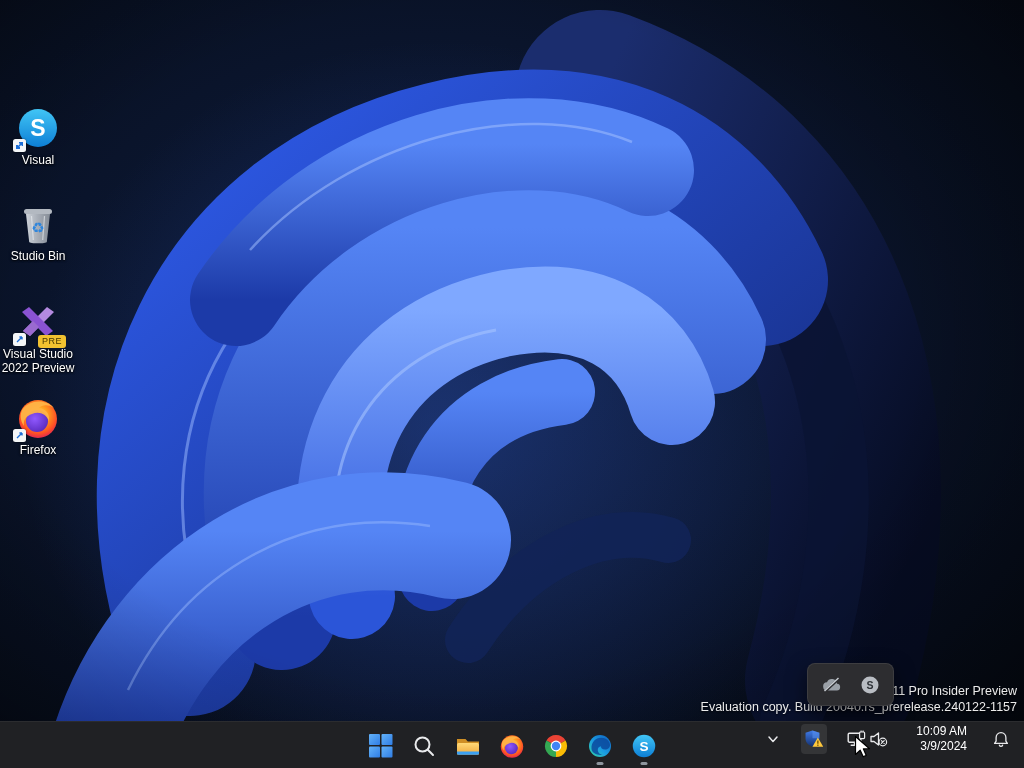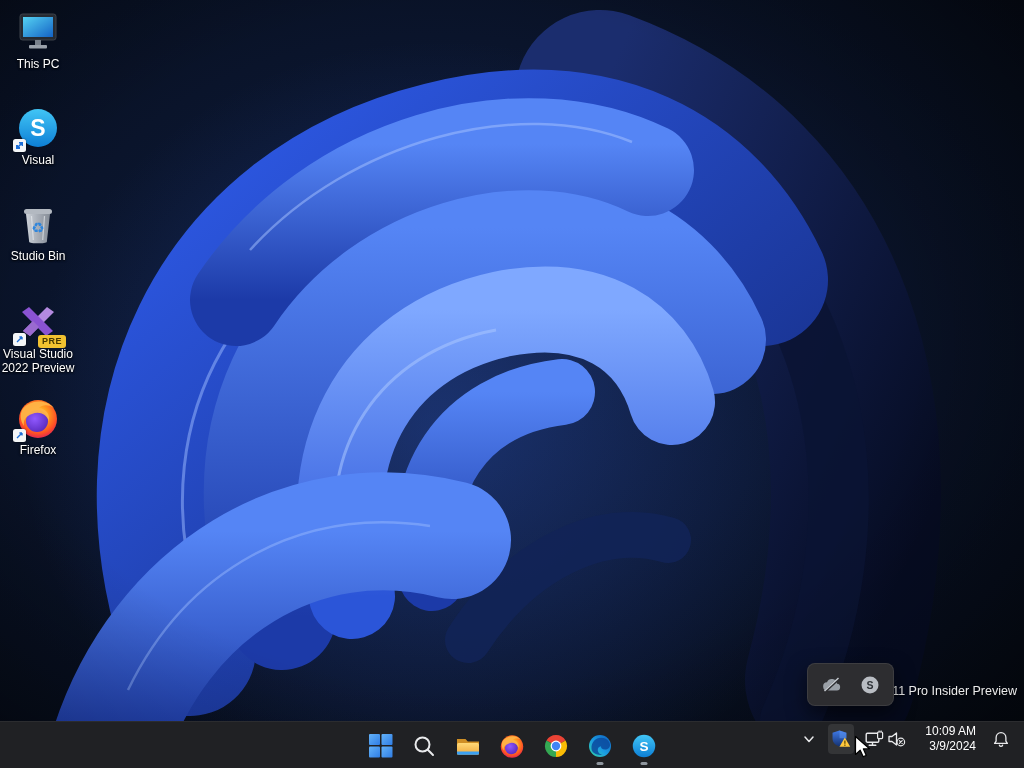--- a/index.html
+++ b/index.html
@@ -11,21 +11,21 @@
 
   
   .dicon{position:absolute;left:1px;width:74px;text-align:center;cursor:default;}
   .dicon .glyph{position:relative;width:44px;height:44px;margin:0 auto 3px auto;}
   .dicon .dlabel{color:#fff;font-size:12px;line-height:14px;
     text-shadow:0 1px 2px rgba(0,0,0,.9),0 0 3px rgba(0,0,0,.7);}
   .shortcut-arrow{position:absolute;left:-3px;bottom:-2px;width:13px;height:13px;
     background:#f4f6f8;border-radius:2.5px;box-shadow:0 0 2px rgba(0,0,0,.6);
     display:flex;align-items:center;justify-content:center;}
   .pre-badge{position:absolute;right:-6px;bottom:-4px;background:#f2c230;
-    color:#473800;font-size:9px;font-weight:bold;line-height:13px;padding:0 4px;
+    color:#473800;font-size:9px;font-weight:normal;line-height:13px;padding:0 4px;
     border-radius:3px;letter-spacing:.5px;}
 
   
   #watermark{position:absolute;right:7px;top:684px;text-align:right;
     color:rgba(255,255,255,.92);font-size:12.5px;line-height:15.5px;
     text-shadow:0 1px 2px rgba(0,0,0,.75);}
 
   
   #tray-flyout{position:absolute;left:807px;top:663px;width:87px;height:43px;
     background:#2d2d30;border:1px solid rgba(255,255,255,.08);border-radius:8px;
@@ -38,21 +38,21 @@
   #taskbar{position:absolute;left:0;bottom:0;width:1024px;height:47px;
     background:#202124;border-top:1px solid rgba(255,255,255,.05);
     box-sizing:border-box;}
   #tb-center{position:absolute;left:50%;top:0;height:47px;transform:translateX(-50%);
     display:flex;align-items:center;gap:4px;}
   .tbtn{position:relative;width:40px;height:40px;border:none;background:transparent;
     border-radius:5px;display:flex;align-items:center;justify-content:center;padding:0;}
   .run-pill{position:absolute;bottom:1px;left:50%;transform:translateX(-50%);
     width:7px;height:3px;border-radius:2px;background:#8f969e;}
   #tb-right{position:absolute;right:0;top:0;height:34px;display:flex;
-    align-items:center;padding-right:10px;gap:6px;}
+    align-items:center;padding-right:10px;gap:15px;}
   .tbtn.sm{width:26px;height:30px;border-radius:4px;}
   .tbtn.hovered{background:rgba(255,255,255,.09);}
   .traygroup{display:flex;align-items:center;gap:3px;padding:4px 5px;border-radius:4px;}
   #clock{color:#fff;font-size:12px;line-height:15px;text-align:right;
     padding:2px 6px 2px 8px;border-radius:4px;}
 
   
   #cursor{position:absolute;left:854px;top:735px;z-index:50;pointer-events:none;}
 </style>
 </head>
@@ -110,37 +110,20 @@
 
     <path d="M110,745 C160,592 302,502 452,540" stroke="url(#petB)" stroke-width="118" fill="none" stroke-linecap="round"></path>
     <path d="M128,690 C186,570 300,506 430,526" stroke="#9dbcff" stroke-width="2.5" fill="none" opacity=".45"></path>
 
     <path d="M236,300 C330,160 520,108 648,170" stroke="url(#petB)" stroke-width="92" fill="none" stroke-linecap="round"></path>
     <path d="M250,250 C350,140 520,96 632,142" stroke="#a8c4ff" stroke-width="2.5" fill="none" opacity=".5"></path>
 
     <rect width="1024" height="768" fill="url(#vign)"></rect>
   </svg>
 
-  <div class="dicon" style="top:10px">
-    <div class="glyph">
-      <svg width="44" height="44" viewBox="0 0 44 44">
-        <defs>
-            <linearGradient id="scrG" x1="0" y1="0" x2="1" y2="1">
-          <stop offset="0%" stop-color="#55d2f2"></stop>
-              <stop offset="100%" stop-color="#1463c6"></stop>
-        </linearGradient>
-          </defs>
-        <rect x="4" y="4" width="36" height="26" rx="2.5" fill="#262b33" stroke="#3c424b" stroke-width="1"></rect>
-        <rect x="7" y="7" width="30" height="20" fill="url(#scrG)"></rect>
-        <rect x="19" y="30" width="6" height="5" fill="#79818b"></rect>
-        <rect x="13" y="35" width="18" height="3.5" rx="1" fill="#9aa1aa"></rect>
-      </svg>
-    </div>
-    <div class="dlabel">This PC</div>
-  </div>
 
   <div class="dicon" style="top:106px">
     <div class="glyph">
       <svg width="44" height="44" viewBox="0 0 44 44">
         <defs>
             <linearGradient id="skG" x1="0" y1="0" x2="0" y2="1">
           <stop offset="0%" stop-color="#41c5f5"></stop>
               <stop offset="100%" stop-color="#0d7fd6"></stop>
         </linearGradient>
           </defs>
@@ -218,20 +201,21 @@
             <path d="M2,7 L7,2 M7,2 L4.4,2 M7,2 L7,4.6" stroke="#1e6fd8" stroke-width="1.4" fill="none"></path>
           </svg>
       </span>
     </div>
     <div class="dlabel">Firefox</div>
   </div>
 
 
   <div id="watermark">
     <div>Windows 11 Pro Insider Preview</div>
+    <div>Evaluation copy. Build 20040.rs_prerelease.240122-1157</div>
   </div>
 
   <div id="tray-flyout">
     <div class="fly-ic">
       <svg width="22" height="18" viewBox="0 0 22 18">
         <path d="M6.5,14.5 h9 a3.4,3.4 0 0 0 .5-6.8 a5.2,5.2 0 0 0-10-1.4 a3.8,3.8 0 0 0 .5,8.2 Z" fill="#9aa0a7"></path>
         <line x1="3.5" y1="16" x2="18" y2="2.5" stroke="#2d2d30" stroke-width="2.6"></line>
         <line x1="3.5" y1="15" x2="17.5" y2="2" stroke="#c9ced4" stroke-width="1.4"></line>
       </svg>
     </div>

